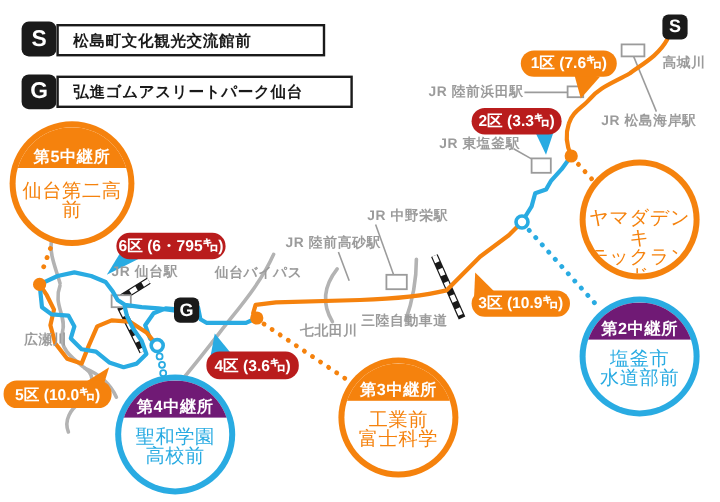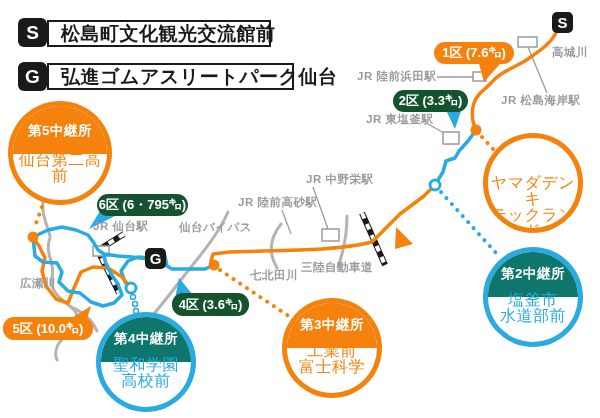--- a/index.html
+++ b/index.html
@@ -8,48 +8,48 @@
   #map-svg{position:absolute;left:0;top:0;z-index:1;}
 
   
   .maplabel{position:absolute;z-index:2;color:#9b9b9b;font-weight:bold;font-size:11.5px;
             white-space:nowrap;letter-spacing:.5px;}
 
   
   .bubble{position:absolute;z-index:4;color:#fff;font-weight:bold;font-size:13px;
           text-align:center;border-radius:11px;white-space:nowrap;}
   .bubble.o{background:#f5820d;}
-  .bubble.c{background:#14532d;}
+  .bubble.c{background:#b91c1c;}
 
   
   .badge{position:absolute;z-index:3;border-radius:50%;}
   .badge.o{background:#f5820d;}
   .badge.c{background:#29abe2;}
   .badge-inner{position:absolute;left:5px;top:5px;right:5px;bottom:5px;background:#fff;
                border-radius:50%;overflow:hidden;}
   .badge-cap{position:absolute;left:0;top:0;right:0;display:flex;align-items:flex-end;
              justify-content:center;color:#fff;font-weight:bold;font-size:13.5px;
-             padding-bottom:14px;letter-spacing:.5px;}
+             padding-bottom:0;letter-spacing:.5px;}
   .badge.o .badge-cap{background:#f5820d;}
-  .badge.c .badge-cap{background:#0f766e;}
+  .badge.c .badge-cap{background:#701a75;}
   .badge-name{position:absolute;left:0;right:0;text-align:center;font-weight:normal;
               font-size:16px;line-height:16px;letter-spacing:.5px;}
   .badge.o .badge-name{color:#f5820d;}
   .badge.c .badge-name{color:#29abe2;}
 
   
   .sg{position:absolute;z-index:5;width:21px;height:21px;background:#1a1a1a;border-radius:5px;
       color:#fff;font-weight:bold;font-size:15px;text-align:center;line-height:21px;}
 
   
   .legend-chip{position:absolute;z-index:5;width:29px;height:29px;background:#1a1a1a;
                border-radius:6px;color:#fff;font-weight:bold;font-size:19px;text-align:center;
                line-height:29px;}
   .legend-box{position:absolute;z-index:5;background:#fff;border:2px solid #1a1a1a;
-              color:#1a1a1a;font-weight:bold;font-size:19px;line-height:23px;
+              color:#1a1a1a;font-weight:bold;font-size:13px;line-height:23px;
               padding-left:12px;white-space:nowrap;letter-spacing:.5px;}
 </style>
 </head>
 <body>
 
 <div id="stage">
 
   <svg id="map-svg" width="600" height="418" viewBox="0 0 600 418">
 
     <g stroke="#b3b3b3" stroke-width="3" fill="none" stroke-linecap="round">
@@ -180,20 +180,21 @@
     <div class="badge-inner">
       <div class="badge-cap" style="height:34px">第5中継所</div>
       <div class="badge-name" style="top:46px">
         <div>仙台第二高前</div>
       </div>
     </div>
   </div>
 
   <div class="bubble o" style="left:434px;top:42px;width:80px;height:22px;line-height:22px">1区 (7.6㌔)</div>
   <div class="bubble c" style="left:393px;top:90px;width:75px;height:22px;line-height:22px">2区 (3.3㌔)</div>
+  <div class="bubble o" style="left:393px;top:242px;width:82px;height:22px;line-height:22px">3区 (10.9㌔)</div>
   <div class="bubble c" style="left:172px;top:293px;width:77px;height:23px;line-height:23px">4区 (3.6㌔)</div>
   <div class="bubble o" style="left:3px;top:317px;width:90px;height:23px;line-height:23px">5区 (10.0㌔)</div>
   <div class="bubble c" style="left:97px;top:194px;width:91px;height:22px;line-height:22px">6区 (6・795㌔)</div>
 
   <div class="sg" style="left:552px;top:12px">S</div>
   <div class="sg" style="left:145px;top:248px">G</div>
 
   <div class="legend-chip" style="left:18px;top:18px">S</div>
   <div class="legend-box" style="left:47px;top:20px;width:208px;height:23px">松島町文化観光交流館前</div>
   <div class="legend-chip" style="left:18px;top:62px">G</div>

